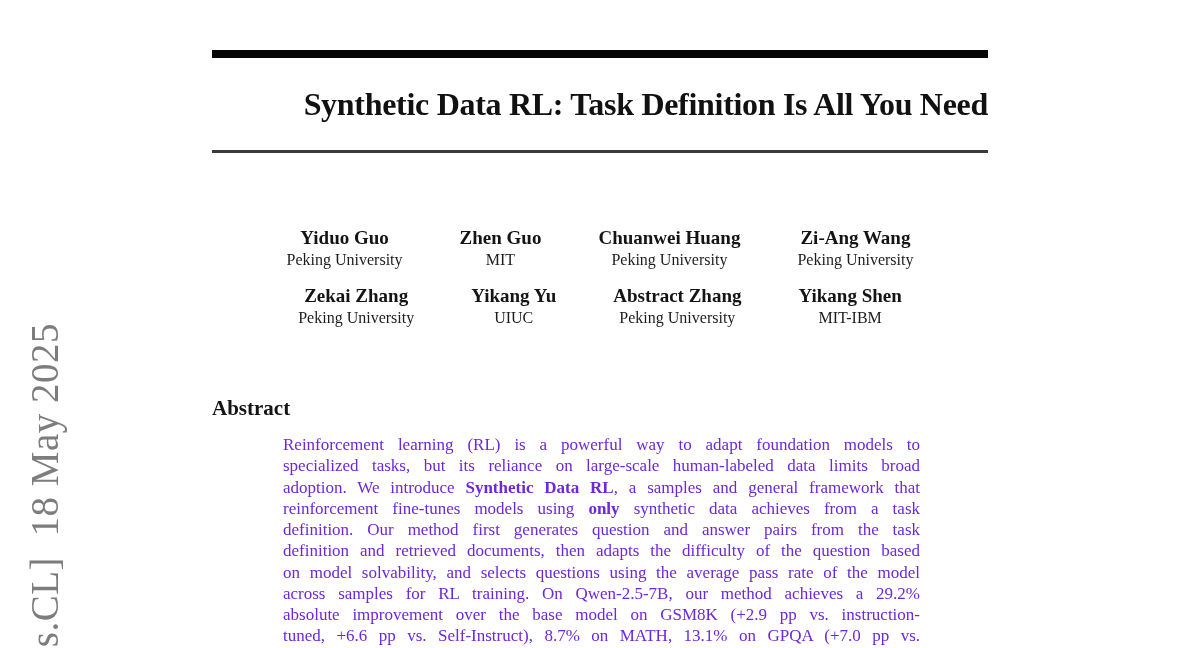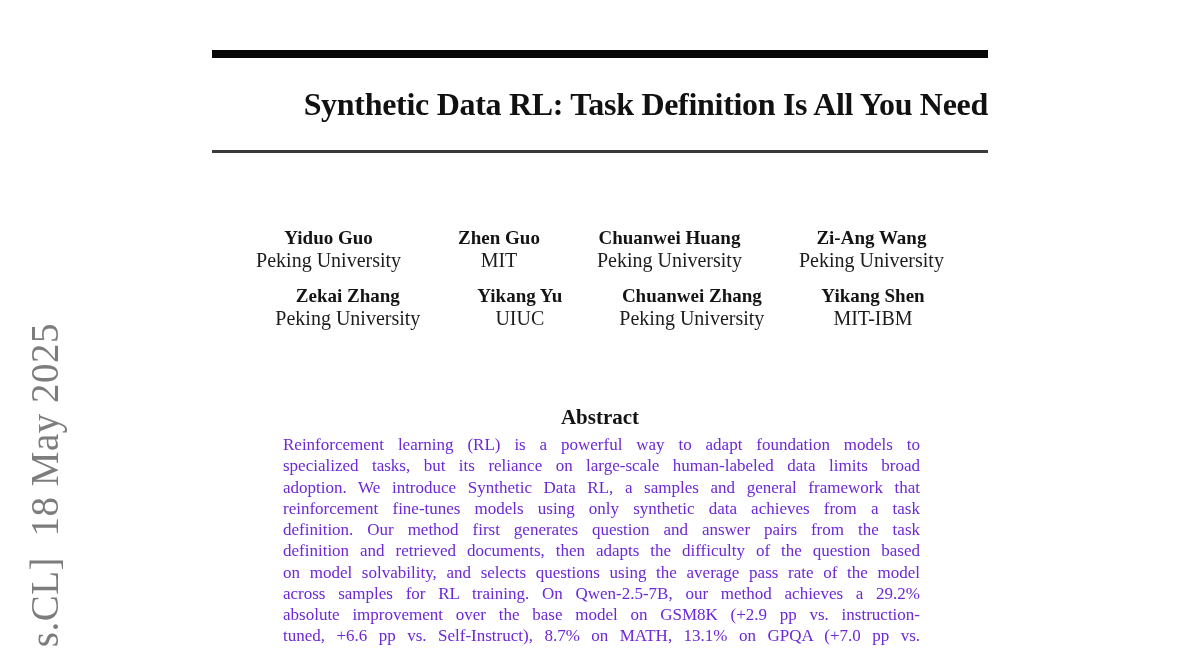--- a/index.html
+++ b/index.html
@@ -68,54 +68,53 @@
   .authors-row.row2 { top: 284px; }
   .author-block { text-align: center; }
   .author-name {
     font-size: 19px;
     font-weight: bold;
     line-height: 23px;
     color: #141414;
     white-space: nowrap;
   }
   .author-affil {
-    font-size: 20px;
+    font-size: 16px;
     line-height: 22px;
     color: #1c1c1c;
     white-space: nowrap;
     font-family: Liberation Serif, serif;
   }
 
   .abstract-heading {
     position: absolute;
     left: 212px;
-    top: 405px;
+    top: 396px;
     width: 776px;
-    text-align: center;
     font-size: 21px;
     font-weight: bold;
     color: #141414;
   }
 
   .abstract-body {
     position: absolute;
     left: 283px;
     top: 434px;
     width: 637px;
     font-size: 17px;
     color: #6d28d9;
   }
   .abs-line {
     height: 21.25px;
     line-height: 21.25px;
     text-align: justify;
     text-align-last: justify;
     white-space: nowrap; 
   }
-  .abs-line b { font-weight: normal; }
+  .abs-line b { font-weight: bold; }
 </style>
 </head>
 <body>
 
 <div class="page">
 
   <div class="arxiv-stamp">cs.CL]  18 May 2025</div>
 
   <div class="rule-thick"></div>
 
@@ -145,21 +144,21 @@
   <div class="authors-row row2">
     <div class="author-block">
       <div class="author-name">Zekai Zhang</div>
       <div class="author-affil">Peking University</div>
     </div>
     <div class="author-block">
       <div class="author-name">Yikang Yu</div>
       <div class="author-affil">UIUC</div>
     </div>
     <div class="author-block">
-      <div class="author-name">Chuanwei Zhang</div>
+      <div class="author-name">Abstract Zhang</div>
       <div class="author-affil">Peking University</div>
     </div>
     <div class="author-block">
       <div class="author-name">Yikang Shen</div>
       <div class="author-affil">MIT-IBM</div>
     </div>
   </div>
 
   <div class="abstract-heading">Abstract</div>
 

